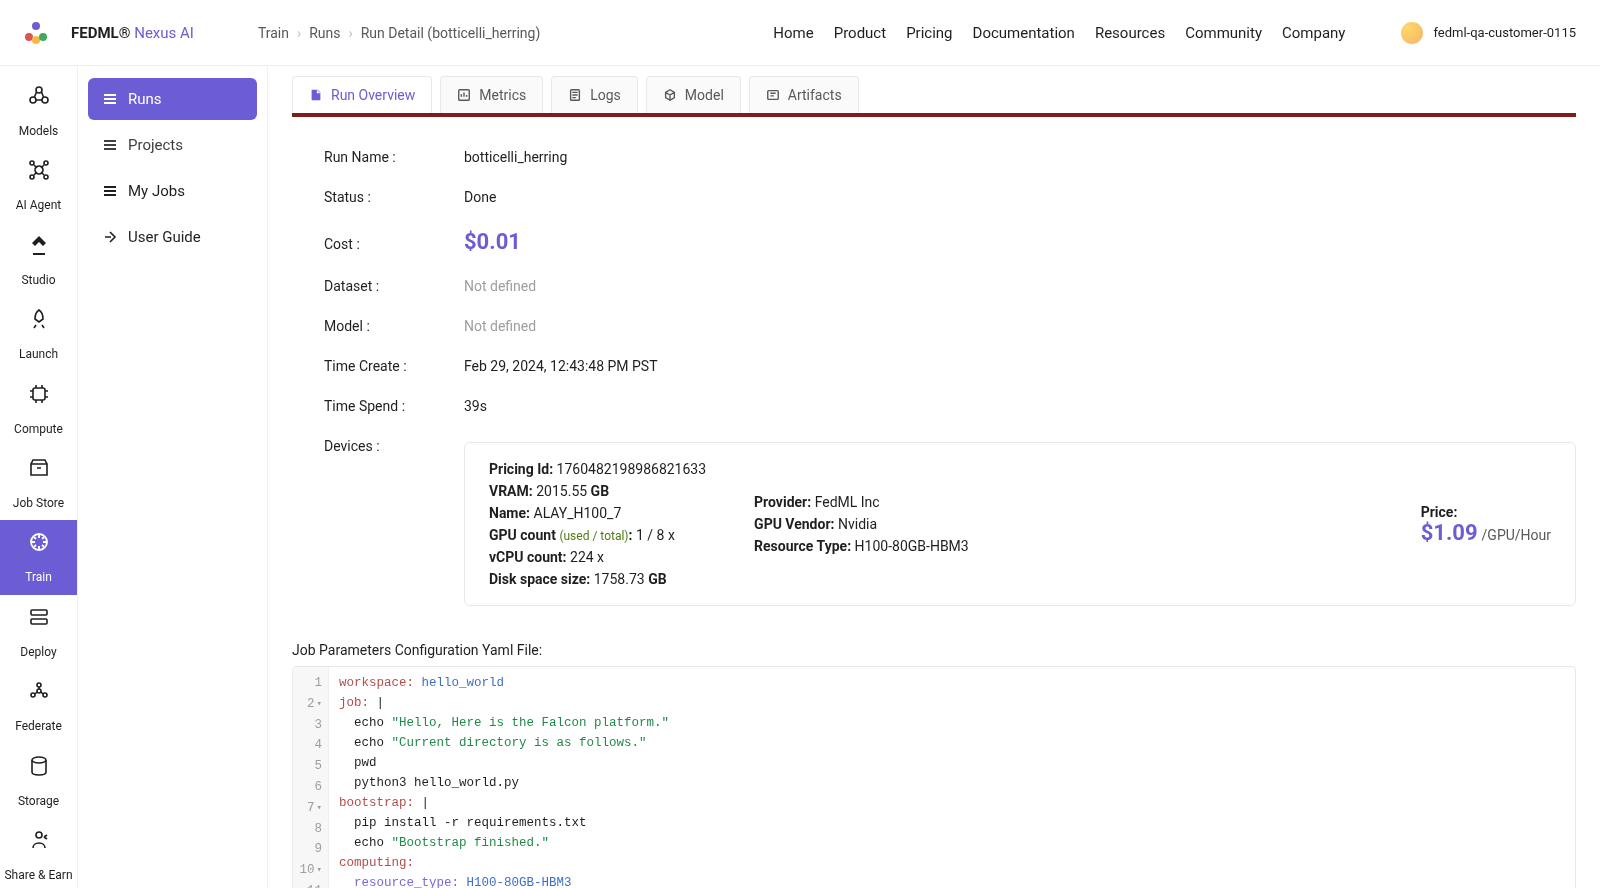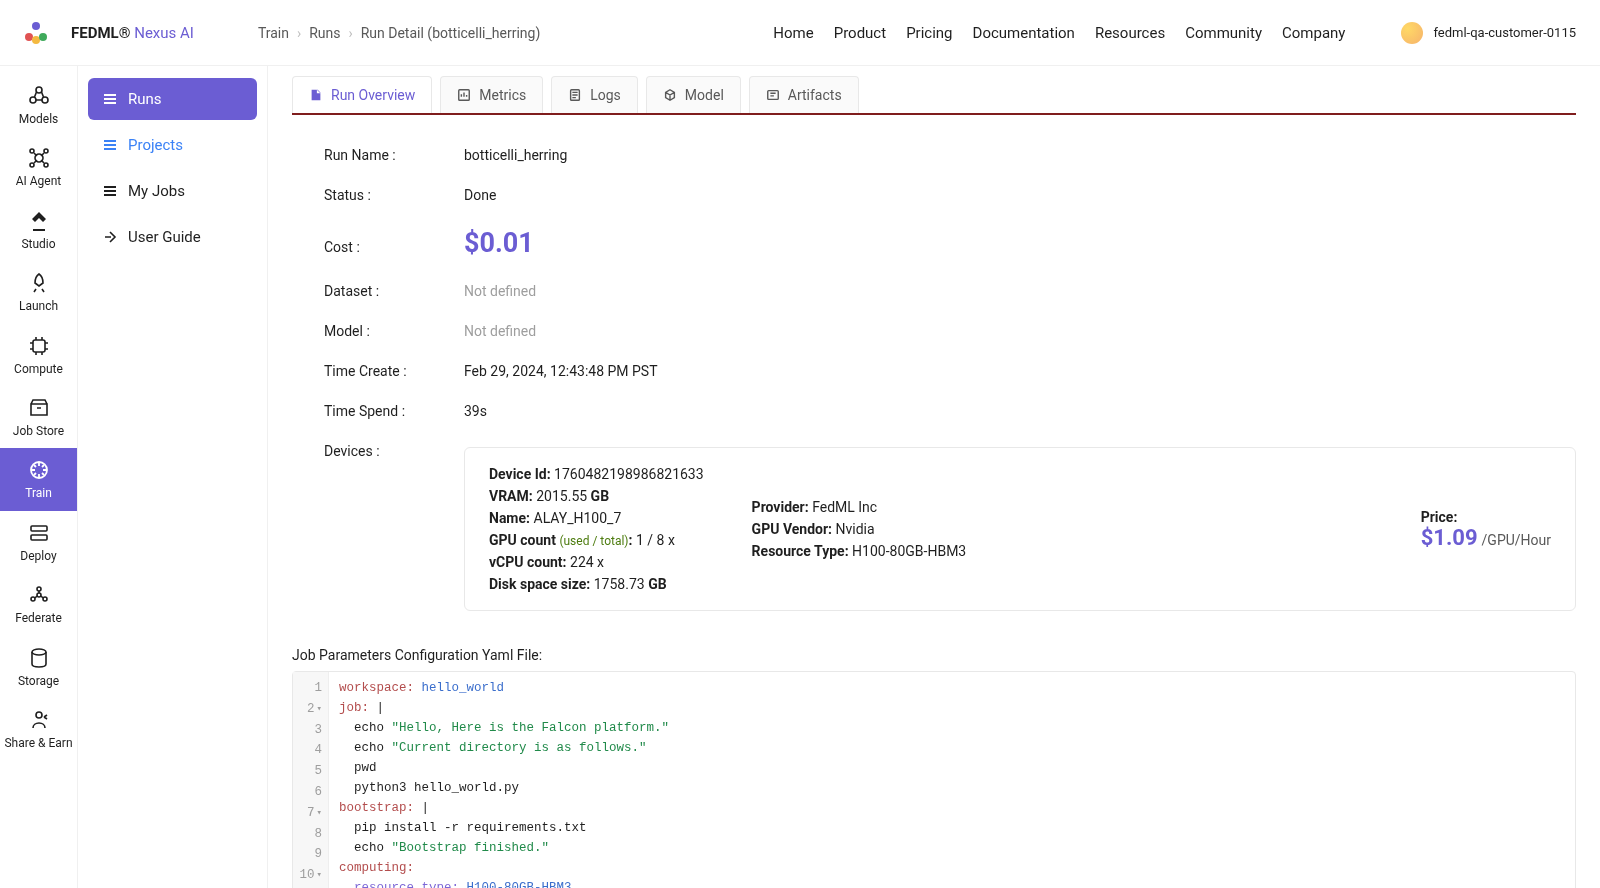--- a/index.html
+++ b/index.html
@@ -16,46 +16,46 @@
 .breadcrumb .sep { color: #bfbfbf; }
 .topnav { margin-left: auto; display: flex; gap: 20px; align-items: center; }
 .topnav a { color: #1f1f1f; text-decoration: none; font-size: 15px; }
 .user { display: flex; align-items: center; gap: 10px; margin-left: 32px; }
 .avatar { width: 22px; height: 22px; border-radius: 50%; background: radial-gradient(circle at 30% 30%, #ffd966, #f6b26b); display: inline-block; }
 .user-name { font-size: 13px; }
 
 .layout { display: flex; min-height: calc(100vh - 66px); }
 
 .rail { width: 78px; border-right: 1px solid #f0f0f0; display: flex; flex-direction: column; padding-top: 8px; }
-.rail-item { display: flex; flex-direction: column; align-items: center; justify-content: center; padding: 10px 4px; gap: 4px; color: #1f1f1f; cursor: pointer; }
+.rail-item { display: flex; flex-direction: column; align-items: center; justify-content: center; padding: 10px 4px; gap: 16px; color: #1f1f1f; cursor: pointer; }
 .rail-item.active { background: #6b5dd3; color: #fff; }
 .rail-item .ricon { width: 24px; height: 24px; display: flex; align-items: center; justify-content: center; }
 .rail-item .rlabel { font-size: 12px; line-height: 1.2; text-align: center; }
 
 .subnav { width: 190px; border-right: 1px solid #f0f0f0; padding: 12px 10px; display: flex; flex-direction: column; gap: 4px; }
 .subnav-item { display: flex; align-items: center; gap: 10px; padding: 12px 14px; border-radius: 6px; cursor: pointer; color: #1f1f1f; }
 .subnav-item.active { background: #6b5dd3; color: #fff; }
-.subnav-item.muted { color: #3b82f6; }
+.subnav-item.muted { color: #404040; }
 .subnav-item .sicon { width: 16px; height: 16px; display: flex; align-items: center; justify-content: center; }
 .subnav-item .slabel { font-size: 15px; }
 
 .main { flex: 1; padding: 10px 24px 24px 24px; }
 
-.tabs { display: flex; gap: 8px; border-bottom: 2px solid #7f1d1d; }
+.tabs { display: flex; gap: 8px; border-bottom: 4px solid #7f1d1d; }
 .tab { display: flex; align-items: center; gap: 8px; padding: 10px 16px; border: 1px solid #e8e8e8; border-bottom: none; background: #fafafa; color: #595959; border-radius: 4px 4px 0 0; cursor: pointer; font-size: 14px; }
 .tab.active { background: #fff; color: #6b5dd3; border-color: #e8e8e8; position: relative; }
 .tab .ticon { width: 14px; height: 14px; display: inline-flex; }
 .tab .ticon svg { width: 14px; height: 14px; }
 
 .details { padding: 20px 0; }
 .kv { display: flex; align-items: baseline; padding: 12px 0; margin-left: 32px; }
 .kv .k { width: 140px; color: #1f1f1f; font-size: 14px; }
 .kv .v { color: #1f1f1f; font-size: 14px; }
 .kv .v.muted { color: #9e9e9e; }
-.kv .v.cost { color: #6b5dd3; font-weight: 700; font-size: 27px; }
+.kv .v.cost { color: #6b5dd3; font-weight: 700; font-size: 22px; }
 
 .device-card { border: 1px solid #e8e8e8; border-radius: 6px; padding: 18px 24px; display: flex; gap: 48px; margin-top: 4px; flex: 1; }
 .device-col { display: flex; flex-direction: column; gap: 6px; font-size: 14px; justify-content: center; }
 .device-col .line b { font-weight: 700; }
 .device-col .small { font-size: 12px; color: #4d7c0f; }
 .price-col { margin-left: auto; display: flex; flex-direction: column; justify-content: center; }
 .price-label { font-weight: 700; }
 .price-val { display: flex; align-items: baseline; gap: 4px; }
 .price-num { color: #6b5dd3; font-weight: 700; font-size: 22px; }
 .price-unit { color: #595959; font-size: 14px; }
@@ -335,21 +335,21 @@
         </div>
       <div class="kv">
           <div class="k">Time Spend :</div>
           <div class="v">39s</div>
         </div>
 
       <div class="kv" style="align-items:flex-start;">
         <div class="k">Devices :</div>
         <div class="device-card">
           <div class="device-col">
-            <div class="line"><b>Device Id:</b> <span>1760482198986821633</span></div>
+            <div class="line"><b>Pricing Id:</b> <span>1760482198986821633</span></div>
             <div class="line"><b>VRAM:</b> <span>2015.55</span> <b>GB</b></div>
             <div class="line"><b>Name:</b> <span>ALAY_H100_7</span></div>
             <div class="line"><b>GPU count</b> <span class="small">(used / total)</span><b>:</b> <span>1 / 8 x</span></div>
             <div class="line"><b>vCPU count:</b> <span>224 x</span></div>
             <div class="line"><b>Disk space size:</b> <span>1758.73</span> <b>GB</b></div>
           </div>
           <div class="device-col">
             <div class="line"><b>Provider:</b> <span>FedML Inc</span></div>
             <div class="line"><b>GPU Vendor:</b> <span>Nvidia</span></div>
             <div class="line"><b>Resource Type:</b> <span>H100-80GB-HBM3</span></div>

